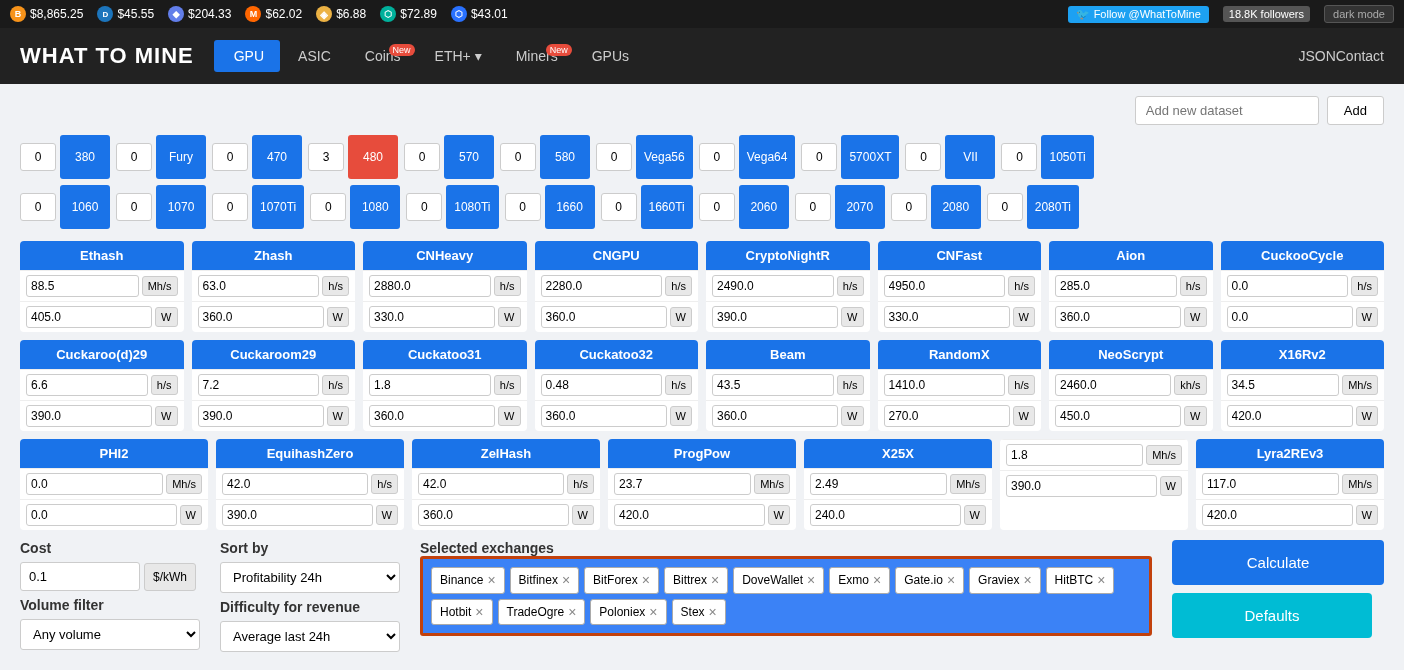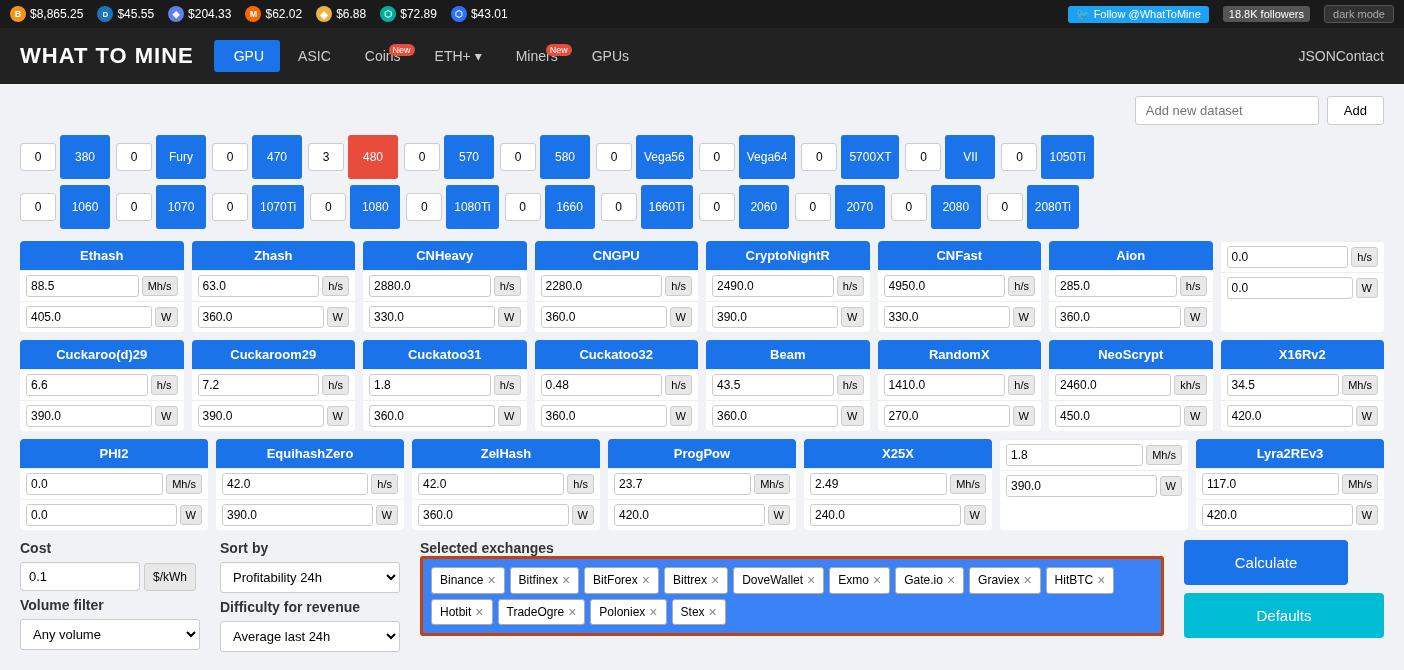--- a/index.html
+++ b/index.html
@@ -150,21 +150,21 @@
     .exchange-tag {
       background: #fff; border: 1px solid #aaa; border-radius: 3px;
       padding: 3px 8px; font-size: 12px; display: flex; align-items: center; gap: 4px;
     }
     .tag-close { color: #888; cursor: pointer; font-size: 14px; }
 
     
     .right-buttons { display: flex; flex-direction: column; gap: 8px; margin-left: auto; }
     .calc-btn {
       background: #1a73e8; color: #fff; border: none; border-radius: 4px;
-      padding: 14px 30px; font-size: 15px; cursor: pointer; width: 164px; text-align: center;
+      padding: 14px 30px; font-size: 15px; cursor: pointer; width: 212px; text-align: center;
     }
     .defaults-btn {
       background: #00bcd4; color: #fff; border: none; border-radius: 4px;
       padding: 14px 30px; font-size: 15px; cursor: pointer; width: 200px; text-align: center;
     }
   </style>
 </head>
 <body>
 
 <div class="ticker-bar">
@@ -400,20 +400,21 @@
         <div class="algo-field">
           <input class="algo-input" value="285.0" style="">
           <span class="algo-unit">h/s</span>
         </div>
         <div class="algo-field">
           <input class="algo-input" value="360.0" style="">
           <span class="algo-unit">W</span>
         </div>
       </div>
       <div class="algo-card">
+        <div class="algo-header">CuckooCycle</div>
         <div class="algo-field">
           <input class="algo-input" value="0.0" style="">
           <span class="algo-unit">h/s</span>
         </div>
         <div class="algo-field">
           <input class="algo-input" value="0.0" style="">
           <span class="algo-unit">W</span>
         </div>
       </div>
     </div>

